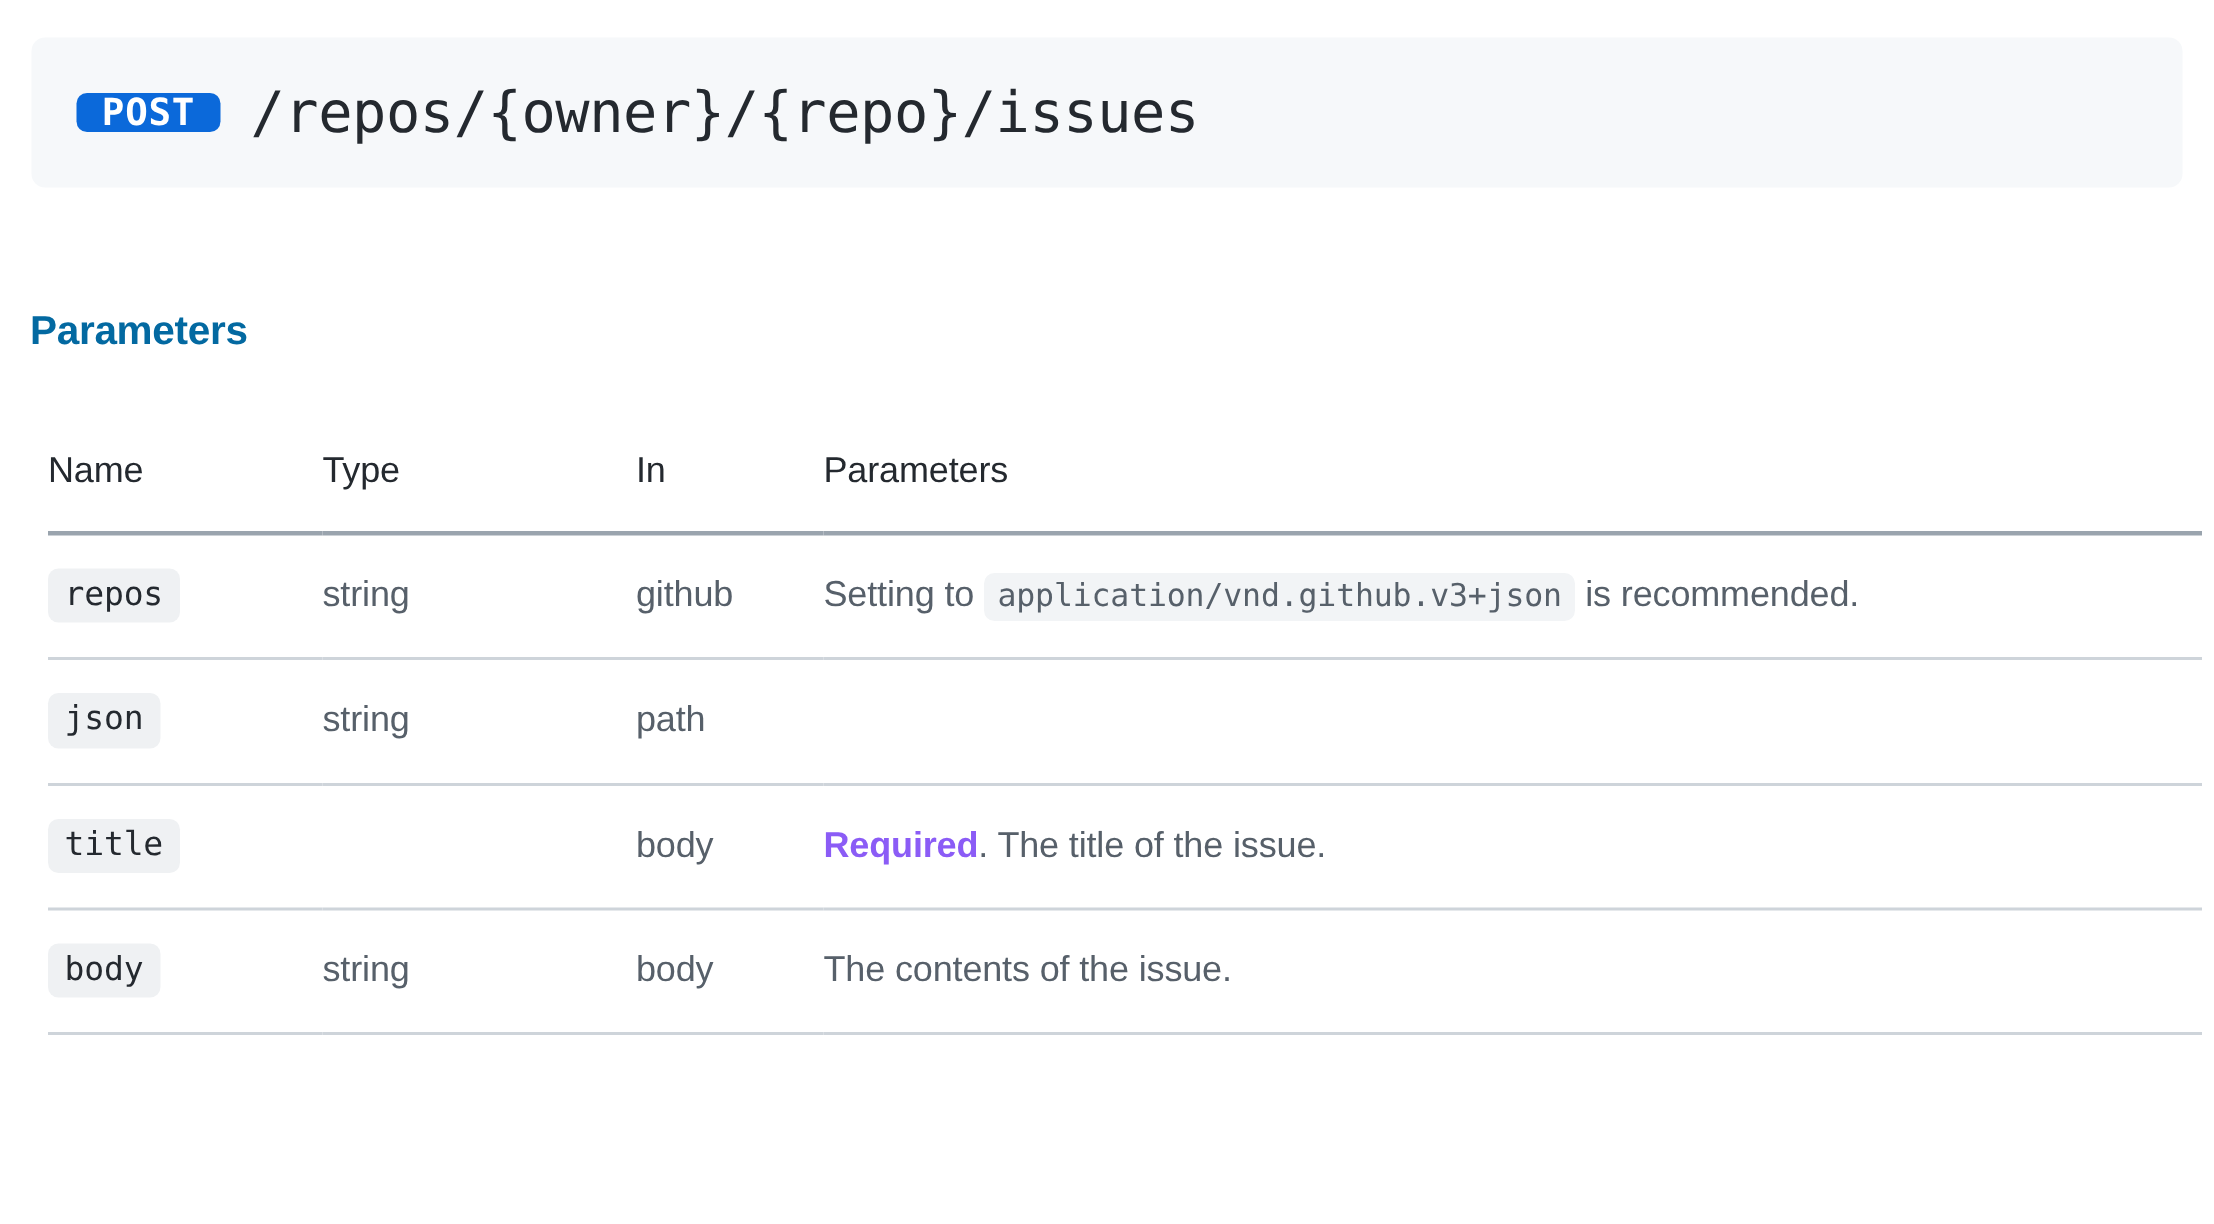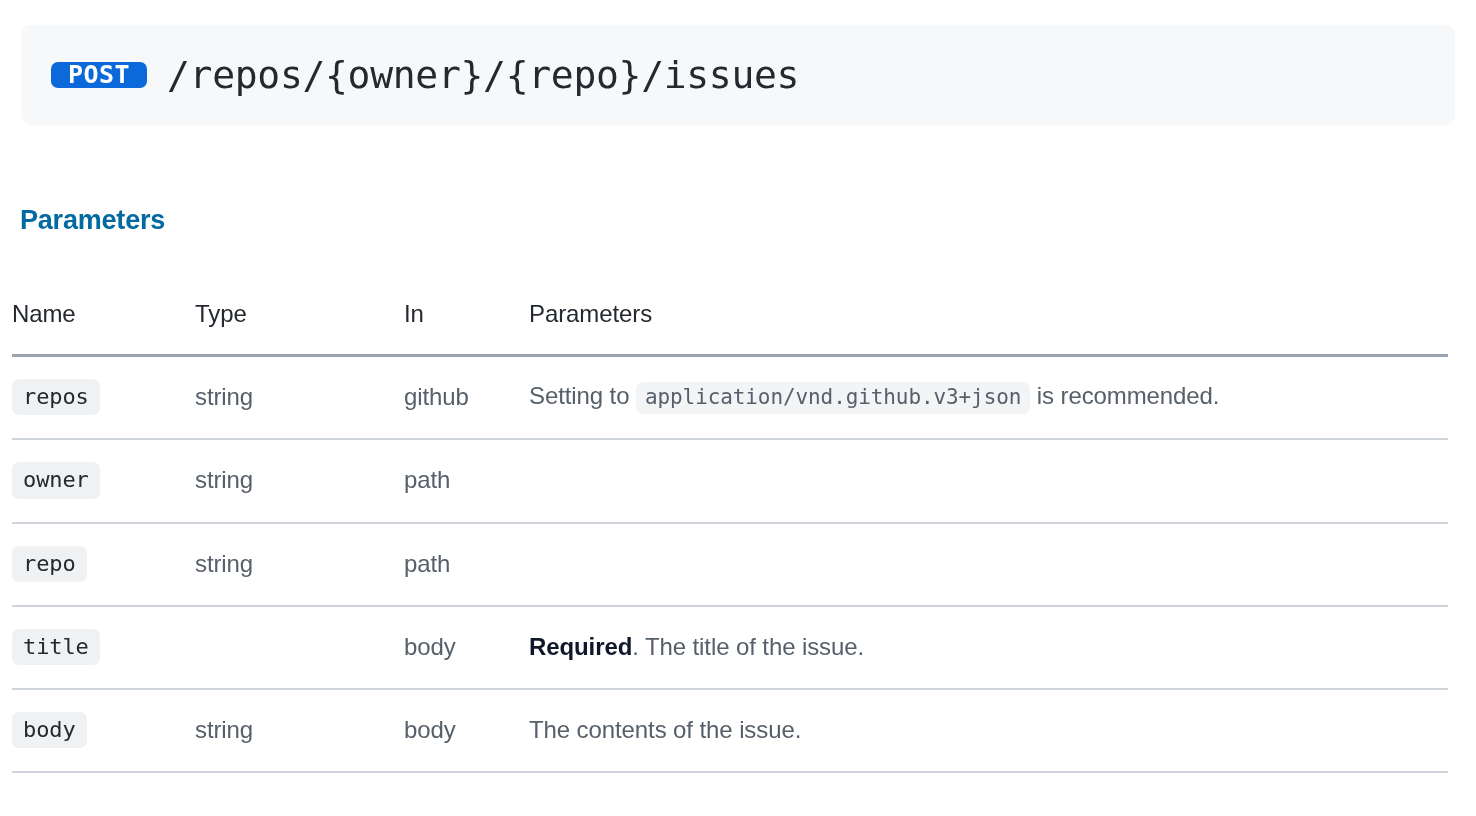--- a/index.html
+++ b/index.html
@@ -69,21 +69,21 @@
     top: 205px;
     font-size: 27px;
     font-weight: 700;
     color: #0369a1;
     letter-spacing: -0.2px;
   }
 
   
   .params-table {
     position: absolute;
-    left: 12px;
+    left: 32px;
     top: 300px;
     width: 1436px;
     border-collapse: collapse;
     table-layout: fixed;
   }
   .params-table col.c-name  { width: 183px; }
   .params-table col.c-type  { width: 209px; }
   .params-table col.c-in    { width: 125px; }
   .params-table col.c-desc  { width: auto; }
 
@@ -132,21 +132,21 @@
     padding: 3px 9px 4px 9px;
     font-family: "DejaVu Sans Mono", "Liberation Mono", monospace;
     font-size: 21px;
     color: #57606a;
     line-height: 1.2;
     white-space: nowrap;
     vertical-align: baseline;
   }
   .req-strong {
     font-weight: 700;
-    color: #0f172a;
+    color: #8b5cf6;
   }
   .desc-text { color: #57606a; }
 </style>
 </head>
 <body>
 
 <div class="page">
 
   <div class="endpoint-panel">
     <span class="method-badge">POST</span>
@@ -171,27 +171,21 @@
       </tr>
     </thead>
     <tbody id="params-body">
         <tr>
           <td><span class="code-chip">repos</span></td>
           <td>string</td>
           <td>github</td>
           <td class="cell-desc"><span class="desc-text">Setting to </span><span class="code-inline">application/vnd.github.v3+json</span><span class="desc-text"> is recommended.</span></td>
         </tr>
         <tr>
-          <td><span class="code-chip">owner</span></td>
-          <td>string</td>
-          <td>path</td>
-          <td class="cell-desc"></td>
-        </tr>
-        <tr>
-          <td><span class="code-chip">repo</span></td>
+          <td><span class="code-chip">json</span></td>
           <td>string</td>
           <td>path</td>
           <td class="cell-desc"></td>
         </tr>
         <tr>
           <td><span class="code-chip">title</span></td>
           <td></td>
           <td>body</td>
           <td class="cell-desc"><span class="req-strong">Required</span><span class="desc-text">. The title of the issue.</span></td>
         </tr>

